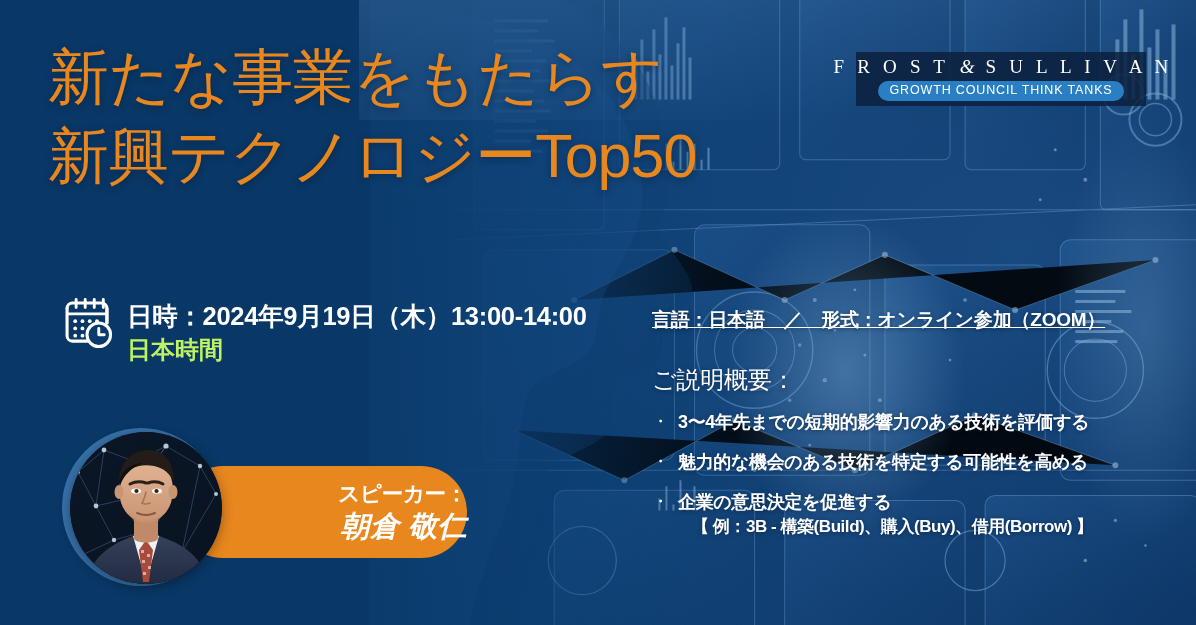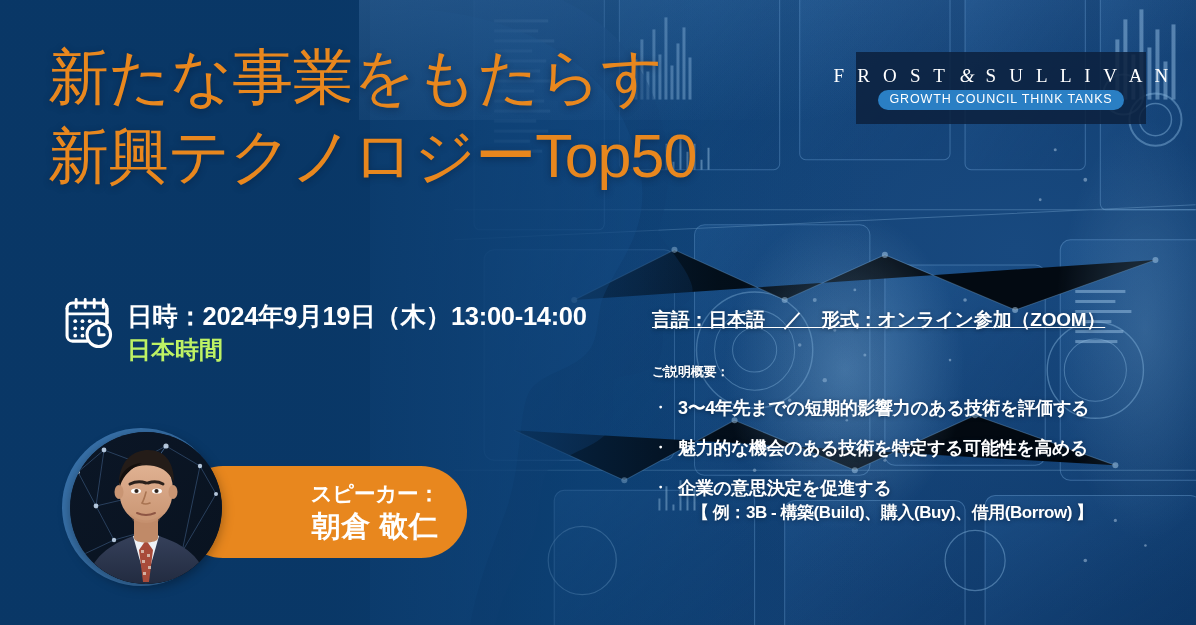--- a/index.html
+++ b/index.html
@@ -47,21 +47,21 @@
     background:linear-gradient(90deg, rgba(9,55,102,.97) 0%, rgba(9,55,102,.92) 26%, rgba(10,58,107,.55) 44%, rgba(10,58,107,.10) 60%, rgba(10,58,107,0) 75%);
   }
   .bg-top-streak{
     position:absolute; left:30%; top:0; width:70%; height:120px;
     background:linear-gradient(170deg, rgba(120,170,225,.20), rgba(120,170,225,0) 75%);
   }
 
   
   .logo-box{
     position:absolute; left:856px; top:52px;
-    width:290px; height:72px;
+    width:290px; height:54px;
     background:rgba(12,33,62,.86);
     display:flex; flex-direction:column;
     align-items:center; justify-content:center;
     gap:5px;
   }
   .logo-word{
     font-family:"Liberation Serif","DejaVu Serif",serif;
     color:#ffffff;
     font-size:19px;
     letter-spacing:4.2px;
@@ -122,31 +122,31 @@
   .speaker{
     position:absolute; left:62px; top:428px;
     width:420px; height:170px;
   }
   .speaker-pill{
     position:absolute; left:115px; top:38px;
     width:290px; height:92px;
     background:#e8871e;
     border-radius:46px;
     display:flex; flex-direction:column;
-    align-items:center; justify-content:center;
+    align-items:flex-end; justify-content:center;
     padding-left:106px;
     color:#ffffff;
   }
   .speaker-role{
     font-size:21.5px; font-weight:700; line-height:1.25;
     letter-spacing:-0.3px; white-space:nowrap;
   }
   .speaker-name{
     font-size:29px; font-weight:700; line-height:1.2;
-    letter-spacing:0.5px; white-space:nowrap; margin-top:1px;
+    letter-spacing:0.5px; white-space:nowrap; margin-top:1px;font-style:italic;
   }
   .photo-halo{
     position:absolute; left:0; top:0;
     width:158px; height:158px; border-radius:50%;
     background:#3f7ab4; opacity:.85;
   }
   .photo{
     position:absolute; left:8px; top:4px;
     width:152px; height:152px; border-radius:50%;
     overflow:hidden;
@@ -161,21 +161,21 @@
     width:520px; color:#ffffff;
   }
   .rc-line{
     font-size:19px; font-weight:700; letter-spacing:-0.2px;
     white-space:nowrap; line-height:1.3;
     text-shadow:0 1px 4px rgba(4,24,48,.55);
     text-decoration:underline;
   }
   .rc-head{
     margin-top:31px;
-    font-size:13px; font-weight:700; letter-spacing:-0.2px;
+    font-size:24px; font-weight:400; letter-spacing:-0.2px;
     line-height:1.3; white-space:nowrap;
     text-shadow:0 1px 4px rgba(4,24,48,.55);
   }
   .rc-list{ list-style:none; margin-top:14px; }
   .rc-item{
     display:flex; align-items:flex-start; gap:9px;
     margin-bottom:14px;
   }
   .rc-bullet{
     font-size:17px; line-height:1.45; flex:0 0 auto;

